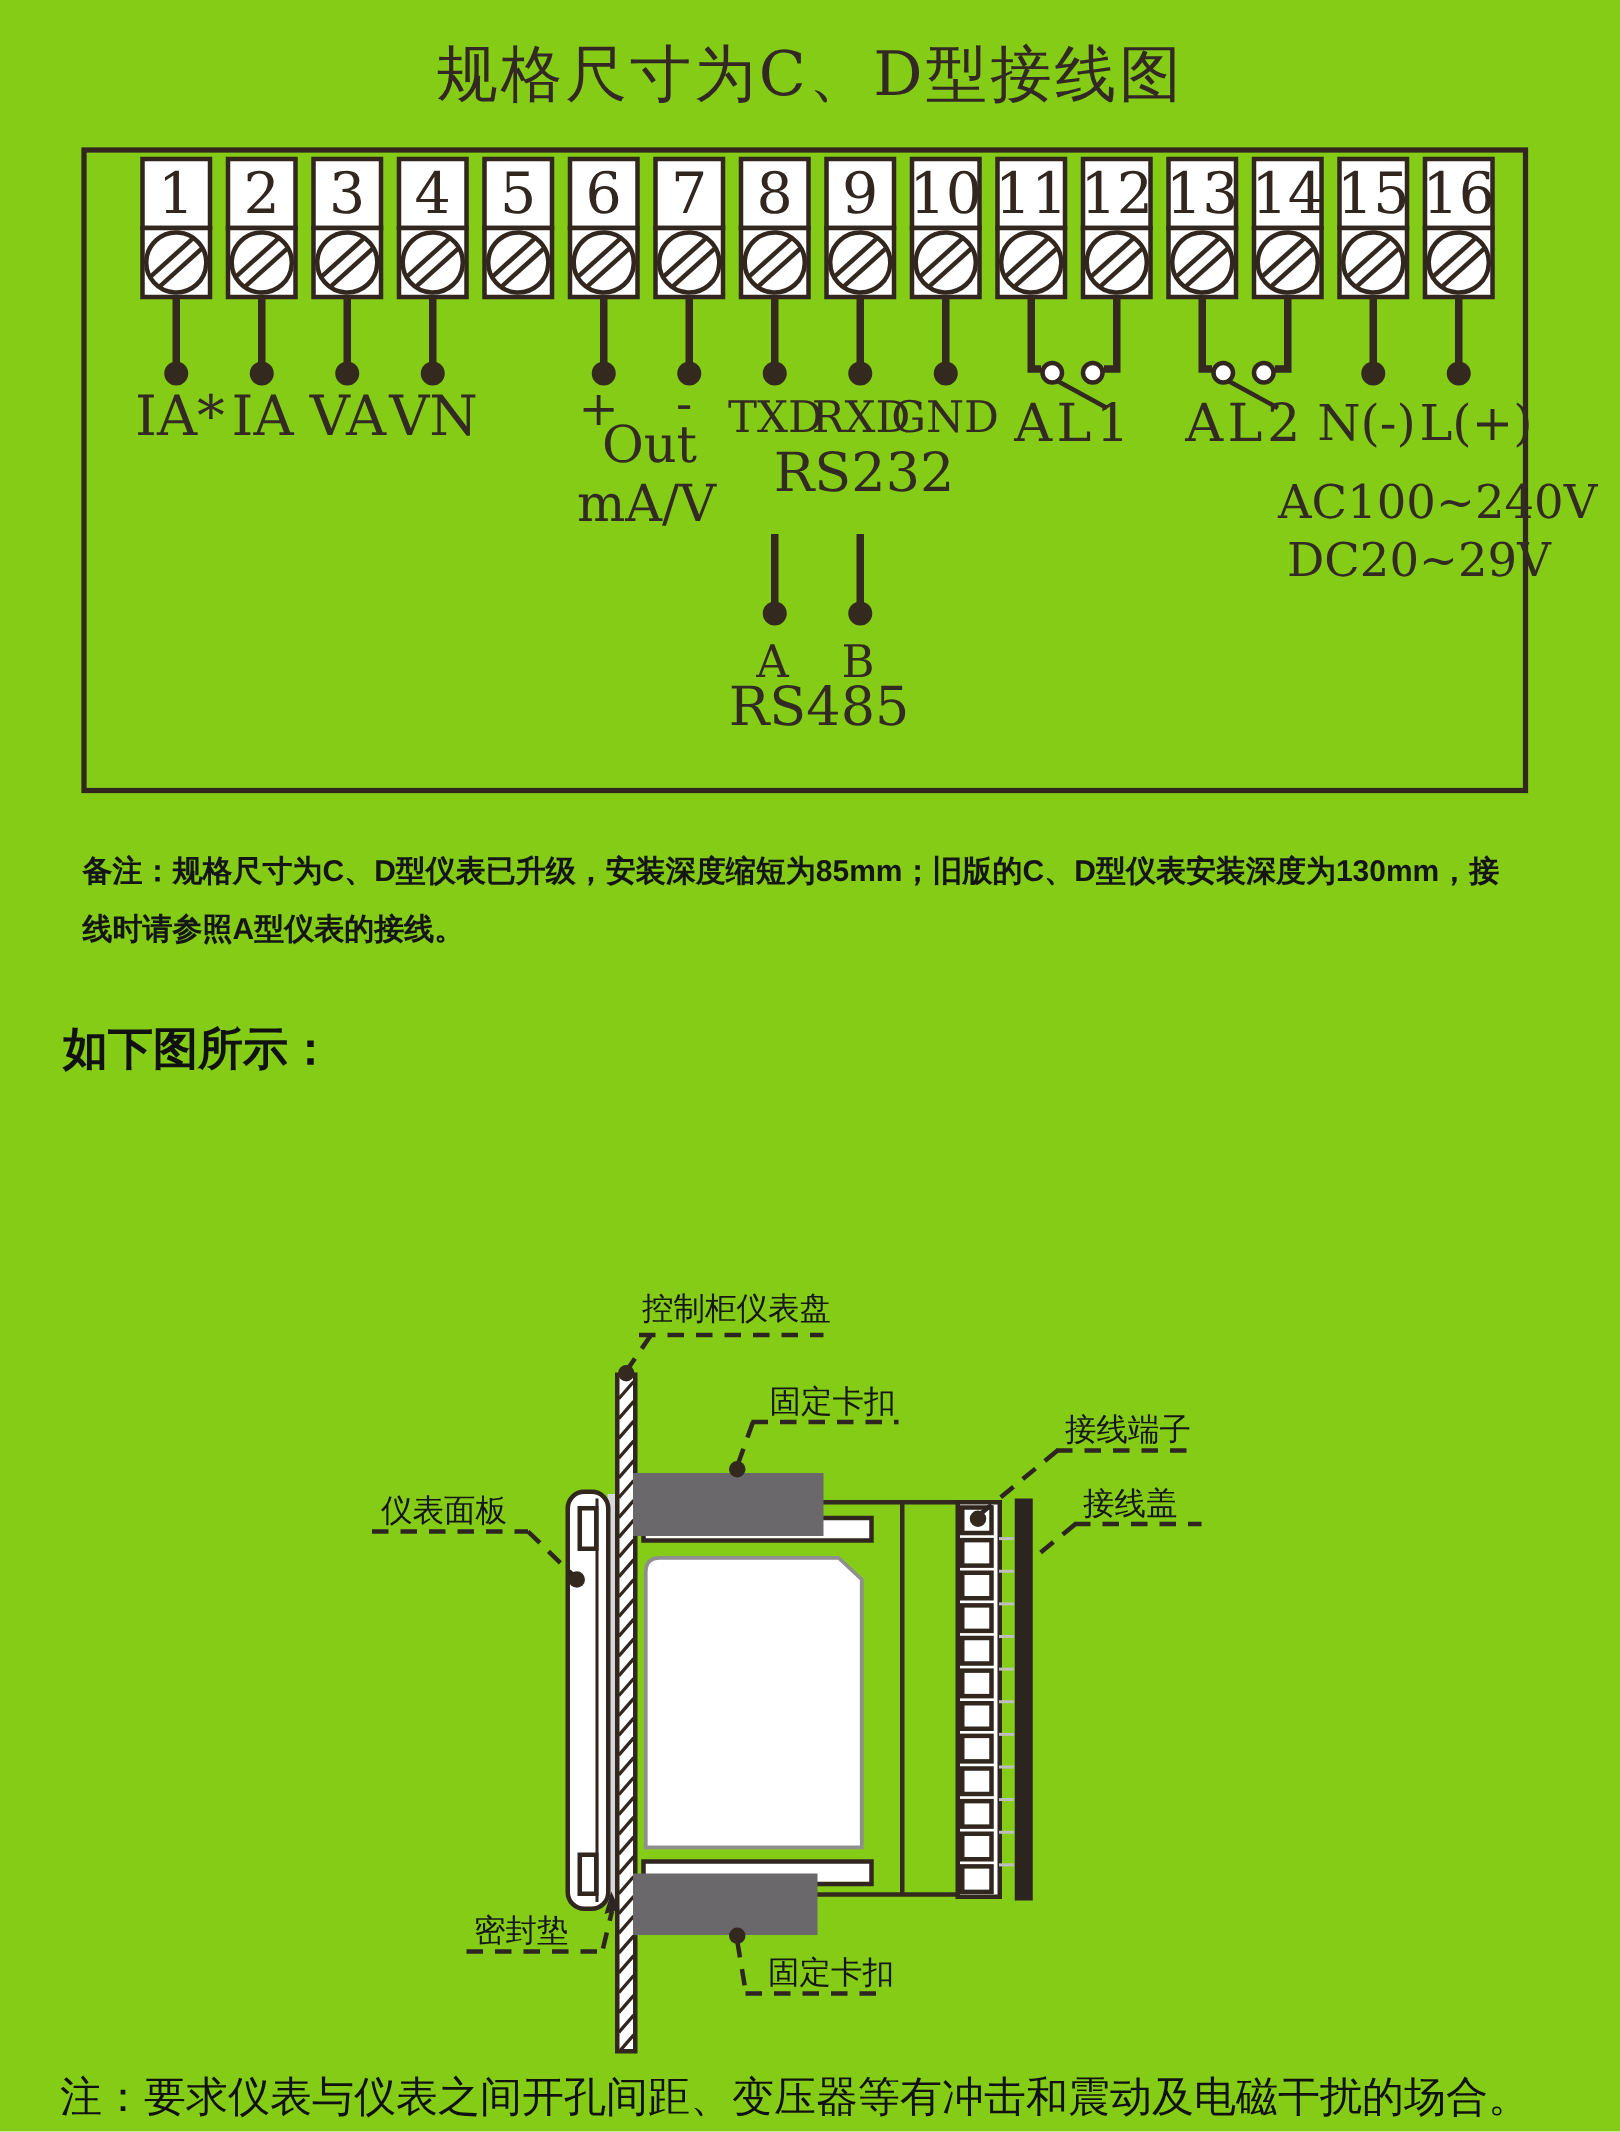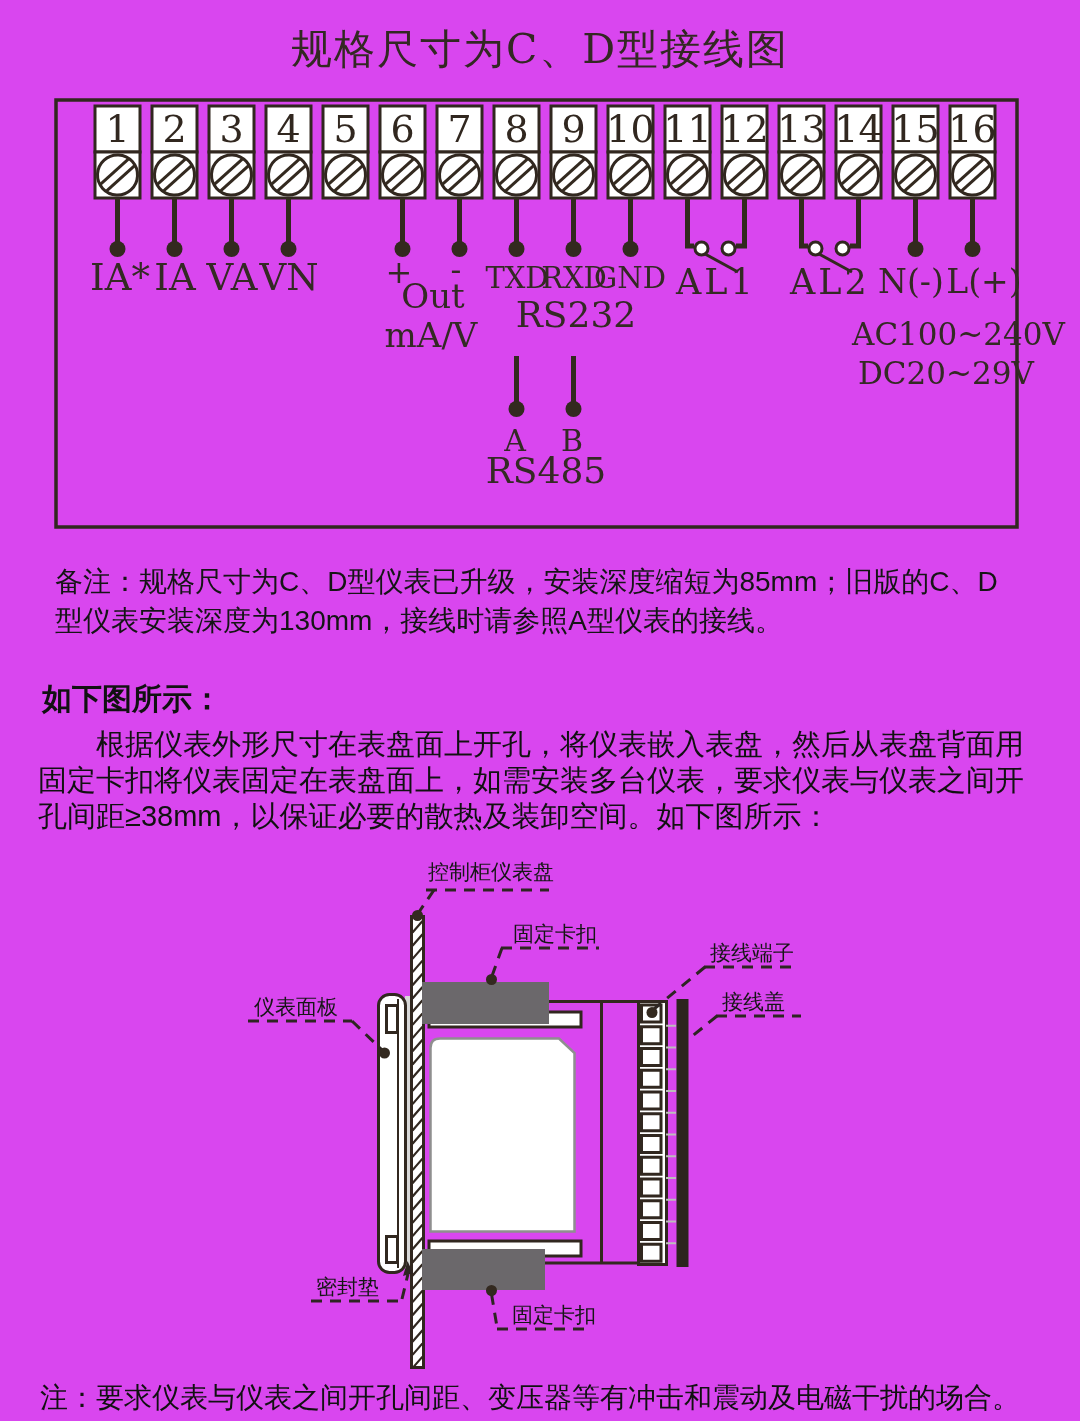--- a/index.html
+++ b/index.html
@@ -1,20 +1,20 @@
 <!DOCTYPE html>
 <html><head>
 <meta charset="utf-8">
 <style>
   html,body{margin:0;padding:0;background:#ffffff;}
-  .page{position:relative;width:1080px;height:1421px;background:#d946ef;overflow:hidden;
+  .page{position:relative;width:1080px;height:1421px;background:#84cc16;overflow:hidden;
         font-family:"Liberation Sans",sans-serif;color:#1a1a1a;}
   .title{position:absolute;top:22px;left:0;width:1080px;text-align:center;
          font-family:"DejaVu Serif",serif;font-size:41px;font-weight:500;color:#332823;letter-spacing:2px;}
-  .remark{position:absolute;left:55px;top:562px;width:962px;font-size:28px;font-weight:400;
+  .remark{position:absolute;left:55px;top:562px;width:962px;font-size:20px;font-weight:700;
           line-height:39px;color:#151515;}
   .sec-head{position:absolute;left:42px;top:679px;font-size:30px;font-weight:600;color:#111;}
   .para{position:absolute;left:38px;top:726px;width:997px;font-size:29px;font-weight:500;
         line-height:36px;color:#111;text-indent:2em;}
   .note{position:absolute;left:40px;top:1379px;width:1040px;font-size:28px;font-weight:500;
         color:#111;white-space:nowrap;}
   svg{position:absolute;left:0;top:0;}
   .ln{fill:none;stroke:#31271f;stroke-width:3px;}
   .lnw{fill:#fff;stroke:#31271f;stroke-width:3px;}
   .tnum{font-family:"DejaVu Serif",serif;font-size:38px;fill:#31271f;text-anchor:middle;}
@@ -425,16 +425,15 @@
         <path class="dash" d="M491.5 1294 L497 1327"></path>
         <path class="dash" d="M497 1329 H592"></path>
         <circle class="dot" cx="491.5" cy="1290.5" r="5.5"></circle>
         <text class="cjk" x="512" y="1322">固定卡扣</text>
       </g>
     </g>
   </svg>
 
   <div class="remark">备注：规格尺寸为C、D型仪表已升级，安装深度缩短为85mm；旧版的C、D型仪表安装深度为130mm，接线时请参照A型仪表的接线。</div>
   <div class="sec-head">如下图所示：</div>
-  <div class="para">根据仪表外形尺寸在表盘面上开孔，将仪表嵌入表盘，然后从表盘背面用固定卡扣将仪表固定在表盘面上，如需安装多台仪表，要求仪表与仪表之间开孔间距≥38mm，以保证必要的散热及装卸空间。如下图所示：</div>
   <div class="note">注：要求仪表与仪表之间开孔间距、变压器等有冲击和震动及电磁干扰的场合。</div>
 
 </div>
 
 </body></html>

